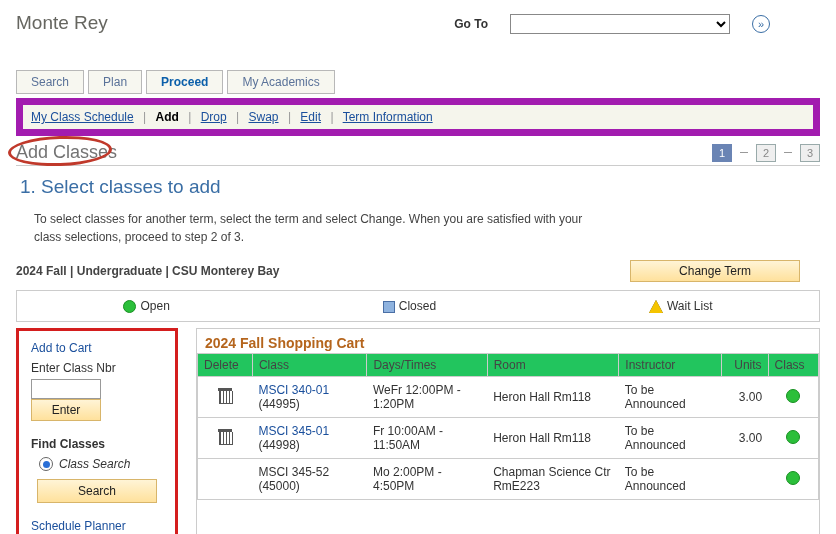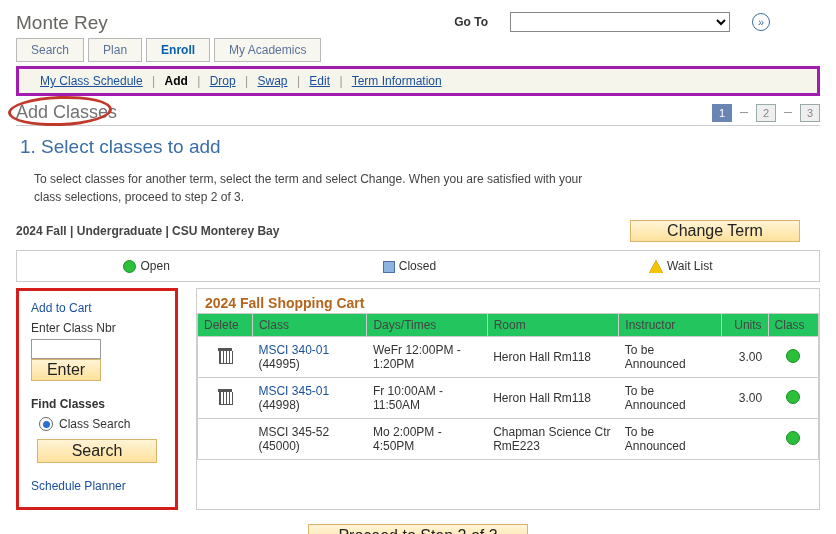--- a/index.html
+++ b/index.html
@@ -5,42 +5,42 @@
   * { box-sizing: border-box; }
   body {
     font-family: Arial, Helvetica, sans-serif;
     font-size: 12px;
     color: #333;
     margin: 0;
     padding: 12px 16px;
     width: 836px;
   }
   .header-row {
-    display: flex; align-items: flex-start; gap: 20px; margin-bottom: 4px;
+    display: flex; align-items: flex-end; gap: 20px; margin-bottom: 36px;
   }
   .user-name { font-size: 19px; color: #666660; }
   .goto-wrap { margin-left: auto; display:flex; align-items:center; gap:22px; margin-right:50px;}
   .goto-label { font-size: 12px; font-weight:bold; color:#333; }
   .goto-select { width: 220px; height: 20px; border:1px solid #888; background:#fff; }
   .go-btn {
     width:18px; height:18px; border-radius:50%; border:1px solid #3a6ea5;
     display:flex; align-items:center; justify-content:center;
     color:#3a6ea5; background:#fff; font-size:11px; cursor:pointer;
   }
 
   .toptabs { display:flex; gap:4px; margin-bottom:4px; }
   .toptab {
     border:1px solid #b8b8b8; padding:4px 14px; background:#f7f7f0;
     font-size:12px; color:#5a7299; cursor:pointer;
   }
   .toptab a { color:#5a7299; text-decoration:none; }
   .toptab.active a { color:#0b5faa; font-weight:bold; }
 
   .subnav {
-    background:#f5f5ec; border:3px solid #a21caf; padding:5px 21px;
+    background:#f5f5ec; border:7px solid #a21caf; padding:5px 8px;
     margin-bottom:6px; font-size:12px;
   }
   .subnav a { color:#1a4f9c; text-decoration:underline; cursor:pointer; }
   .subnav .sep { color:#999; margin:0 6px; }
   .subnav .active { color:#000; font-weight:bold; text-decoration:none; }
 
   .titlebar {
     border-bottom:1px solid #ccc; display:flex; align-items:center;
     padding-bottom:2px; margin-bottom:10px;
   }
@@ -61,21 +61,21 @@
   .stepdash { width:8px; height:1px; background:#999; }
 
   .section-heading { font-size:19px; color:#3a6ea5; margin:8px 0 12px 4px; }
 
   .intro { color:#444; margin:0 0 14px 18px; line-height:1.5; max-width:560px; }
 
   .termrow { display:flex; align-items:center; margin-bottom:8px;}
   .termlabel { font-weight:bold; color:#444; flex:1; }
   .chg-btn, .proceed-btn, .enter-btn, .search-btn {
     border:1px solid #d8b56a; background:linear-gradient(#fff4d6,#ffe19c);
-    color:#222; cursor:pointer; font-size:16px;
+    color:#222; cursor:pointer; font-size:12px;
   }
   .chg-btn { width:170px; height:22px; margin-right:20px;}
   .proceed-btn { width:220px; height:24px; margin-top:14px; }
 
   .legend {
     border:1px solid #ccc; padding:8px 0; margin-bottom:6px;
     display:flex; justify-content:space-around; align-items:center;
     font-size:12px;
   }
   .dot-open { width:13px; height:13px; border-radius:50%; background:#2bbf3a; border:1px solid #189022; display:inline-block; vertical-align:middle; margin-right:4px;}
@@ -88,21 +88,21 @@
 
   .mainflex { display:flex; gap:18px; }
   .cartbox {
     border:3px solid #d41e1e; padding:10px 12px 14px 12px; width:162px;
   }
   .addcart-h { color:#1a4f9c; font-size:12px; margin-bottom:6px; }
   .field-label { font-size:12px; color:#333; margin-bottom:4px; }
   .nbr-input { width:70px; height:20px; border:1px solid #999; margin-right:6px;}
   .enter-btn { width:70px; height:22px; }
   .findh { font-weight:bold; margin-top:16px; margin-bottom:6px; }
-  .radio-row { display:flex; gap:6px; margin:4px 0 8px 8px;}
+  .radio-row { display:flex; gap:6px; margin:4px 0 8px 8px;font-style:italic;}
   .radio-dot {
     width:14px; height:14px; border-radius:50%; border:1px solid #666; display:inline-flex;
     align-items:center; justify-content:center; background:#fff;
   }
   .radio-dot.checked::after { content:""; width:7px; height:7px; border-radius:50%; background:#2a6fd6; }
   .search-btn { width:120px; height:24px; margin-left:6px;}
   .planner-link { color:#1a4f9c; text-decoration:none; display:block; margin-top:16px; cursor:pointer;}
 
   .carttable-wrap { flex:1; border:1px solid #ccc; }
   .cart-title { color:#b5651d; font-weight:bold; padding:6px 8px 2px; font-size:14px; }
@@ -137,21 +137,21 @@
     <select class="goto-select"></select>
     <div class="go-btn">
       <span>»</span>
     </div>
   </div>
 </div>
 
 <div class="toptabs">
   <div class="toptab"><a>Search</a></div>
   <div class="toptab"><a>Plan</a></div>
-  <div class="toptab active"><a>Enroll</a></div>
+  <div class="toptab active"><a>Proceed</a></div>
   <div class="toptab"><a>My Academics</a></div>
 </div>
 
 <div class="subnav">
   <a>My Class Schedule</a>
   <span class="sep">|</span>
   <span class="active">Add</span>
   <span class="sep">|</span>
   <a>Drop</a>
   <span class="sep">|</span>

